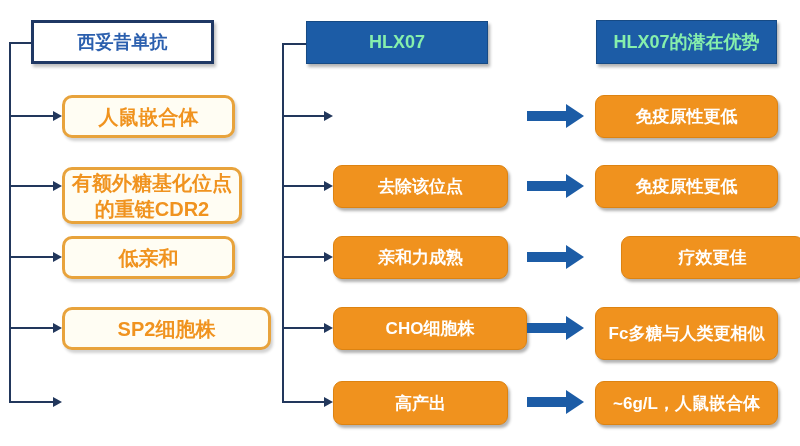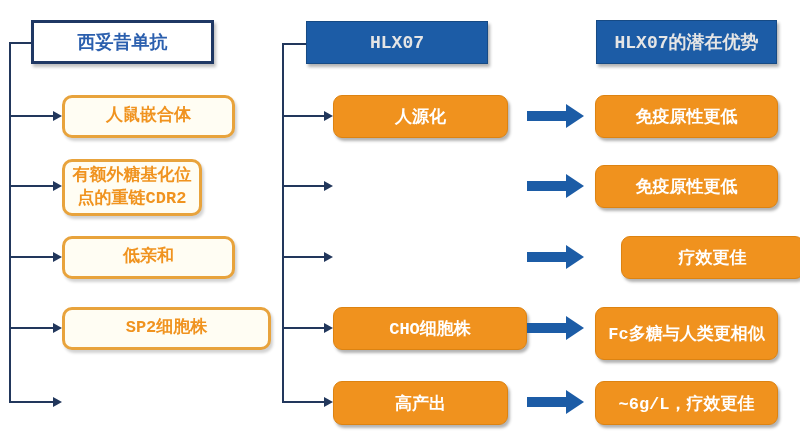--- a/index.html
+++ b/index.html
@@ -1,35 +1,35 @@
 <!DOCTYPE html>
 <html style="--blue: #1c5ca6; --navy-border: #1f3864; --header-text-blue: #2b5fae; --orange: #f0921e; --orange-border: #e8a33c; --orange-text: #f0931f; --cream: #fffdf3; --connector: #22375c;"><head>
 <meta charset="utf-8">
 <style>
   html,body{margin:0;padding:0;background:#ffffff;}
   .canvas{
     position:relative;width:800px;height:446px;background:#ffffff;
-    font-family:Liberation Mono, monospace;overflow:hidden;
+    font-family:Liberation Sans, sans-serif;overflow:hidden;
   }
   .box{
     position:absolute;display:flex;align-items:center;justify-content:center;
     text-align:center;font-weight:700;box-sizing:border-box;
   }
   .hdr-outline{
     background:#ffffff;border:3px solid var(--navy-border,#1f3864);
     color:var(--header-text-blue,#2b5fae);font-size:18px;
     box-shadow:2px 3px 3px rgba(0,0,0,.25);
   }
   .hdr-solid{
-    background:var(--blue,#1c5ca6);color:#e5e5e5;font-size:18px;
+    background:var(--blue,#1c5ca6);color:#86efac;font-size:18px;
     border:1px solid #164a84;box-shadow:2px 3px 3px rgba(0,0,0,.3);
   }
   .item-outline{
     background:var(--cream,#fffdf3);border:3px solid var(--orange-border,#e8a33c);
-    border-radius:10px;color:var(--orange-text,#f0931f);font-size:17px;
+    border-radius:10px;color:var(--orange-text,#f0931f);font-size:20px;
     line-height:1.3;padding:0 4px;box-shadow:2px 3px 3px rgba(0,0,0,.18);
   }
   .item-solid{
     background:var(--orange,#f0921e);border:1px solid #dd8311;border-radius:9px;
     color:#ffffff;font-size:17px;box-shadow:2px 3px 3px rgba(0,0,0,.3);
   }
   .line{position:absolute;background:var(--connector,#22375c);}
   .ah{
     position:absolute;width:0;height:0;
     border-top:5px solid transparent;border-bottom:5px solid transparent;
@@ -71,38 +71,39 @@
   <div class="line" style="left:282px;top:327px;width:42px;height:2px"></div>
   <div class="ah" style="left:324px;top:323px"></div>
   <div class="line" style="left:282px;top:401px;width:42px;height:2px"></div>
   <div class="ah" style="left:324px;top:397px"></div>
 
   <div class="box hdr-outline" style="left:31px;top:20px;width:183px;height:44px">西妥昔单抗</div>
   <div class="box hdr-solid" style="left:306px;top:21px;width:182px;height:43px">HLX07</div>
   <div class="box hdr-solid" style="left:596px;top:20px;width:181px;height:44px">HLX07的潜在优势</div>
 
   <div class="box item-outline" style="left:62px;top:95px;width:173px;height:43px">人鼠嵌合体</div>
-  <div class="box item-outline" style="left:62px;top:159px;width:140px;height:57px">有额外糖基化位点的重链CDR2</div>
+  <div class="box item-outline" style="left:62px;top:167px;width:180px;height:57px">有额外糖基化位点的重链CDR2</div>
   <div class="box item-outline" style="left:62px;top:236px;width:173px;height:43px">低亲和</div>
   <div class="box item-outline" style="left:62px;top:307px;width:209px;height:43px">SP2细胞株</div>
 
-  <div class="box item-solid" style="left:333px;top:95px;width:175px;height:43px">人源化</div>
+  <div class="box item-solid" style="left:333px;top:165px;width:175px;height:43px">去除该位点</div>
+  <div class="box item-solid" style="left:333px;top:236px;width:175px;height:43px">亲和力成熟</div>
   <div class="box item-solid" style="left:333px;top:307px;width:194px;height:43px">CHO细胞株</div>
   <div class="box item-solid" style="left:333px;top:381px;width:175px;height:44px">高产出</div>
 
   <div class="fshaft" style="top:111px"></div>
   <div class="fhead" style="top:104px"></div>
   <div class="fshaft" style="top:181px"></div>
   <div class="fhead" style="top:174px"></div>
   <div class="fshaft" style="top:252px"></div>
   <div class="fhead" style="top:245px"></div>
   <div class="fshaft" style="top:323px"></div>
   <div class="fhead" style="top:316px"></div>
   <div class="fshaft" style="top:397px"></div>
   <div class="fhead" style="top:390px"></div>
 
   <div class="box item-solid" style="left:595px;top:95px;width:183px;height:43px">免疫原性更低</div>
   <div class="box item-solid" style="left:595px;top:165px;width:183px;height:43px">免疫原性更低</div>
   <div class="box item-solid" style="left:621px;top:236px;width:183px;height:43px">疗效更佳</div>
   <div class="box item-solid" style="left:595px;top:307px;width:183px;height:53px">Fc多糖与人类更相似</div>
-  <div class="box item-solid" style="left:595px;top:381px;width:183px;height:44px">~6g/L，疗效更佳</div>
+  <div class="box item-solid" style="left:595px;top:381px;width:183px;height:44px">~6g/L，人鼠嵌合体</div>
 
 </div>
 
 </body></html>

